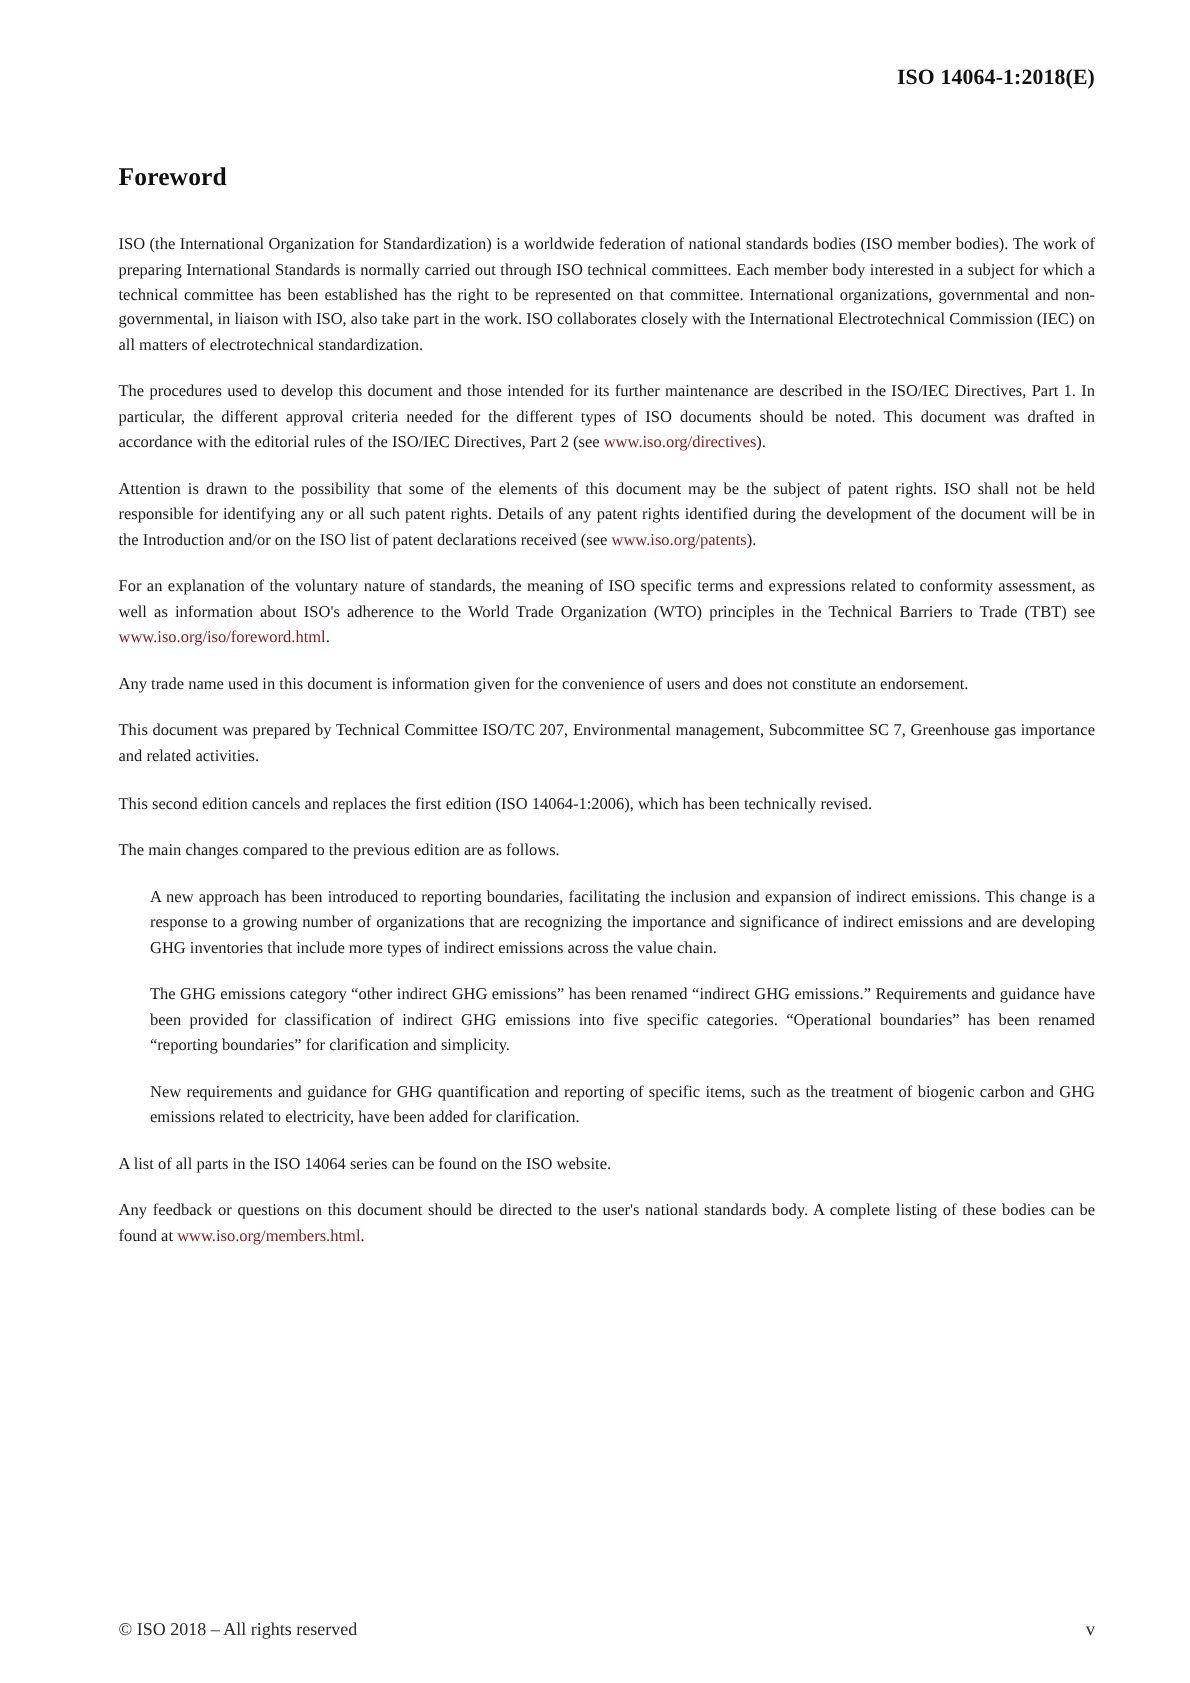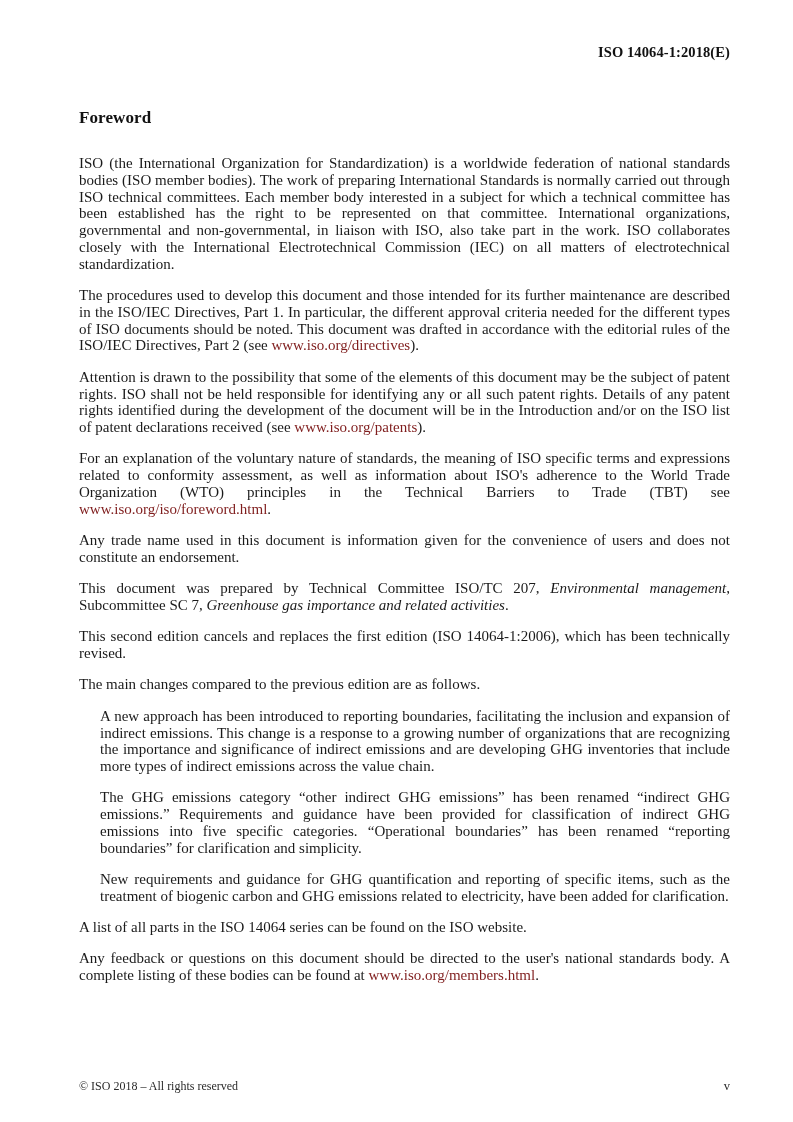--- a/index.html
+++ b/index.html
@@ -42,41 +42,40 @@
   h1.section-title {
     font-size: 17px;
     font-weight: bold;
     margin: 0 0 27px 0;
     letter-spacing: 0.1px;
     color: #111111;
   }
 
   p.body-text {
     margin: 0 0 14.5px 0;
-    font-size: 15px;
+    font-size: 11px;
     line-height: 16.8px;
     text-align: justify;
     text-justify: inter-word;
     color: #1a1a1a;
     -webkit-hyphens: none;
     hyphens: none;
   }
 
   p.body-text.indented {
     margin-left: 21px;
     width: 630px;
   }
 
   a.link, .link {
     color: #7f1d1d;
     text-decoration: none;
   }
 
   .italic {
-    font-style: italic;
   }
 
   
   .footer {
     position: absolute;
     bottom: 28px;
     left: 79px;
     right: 63px;
     display: flex;
     justify-content: space-between;

